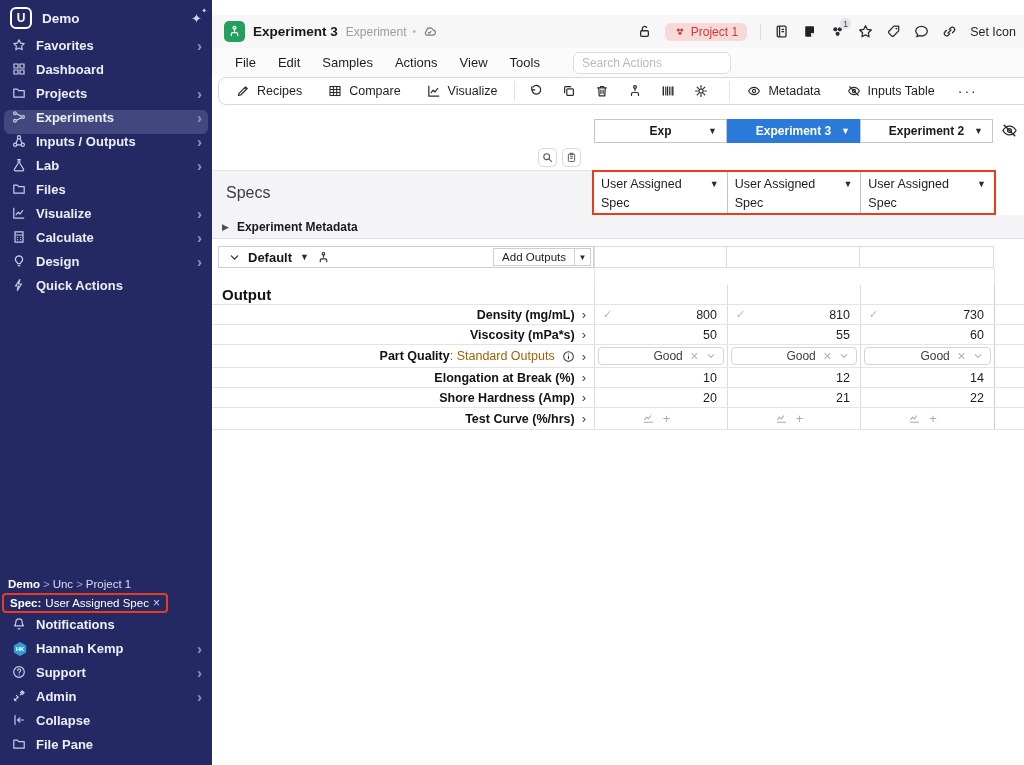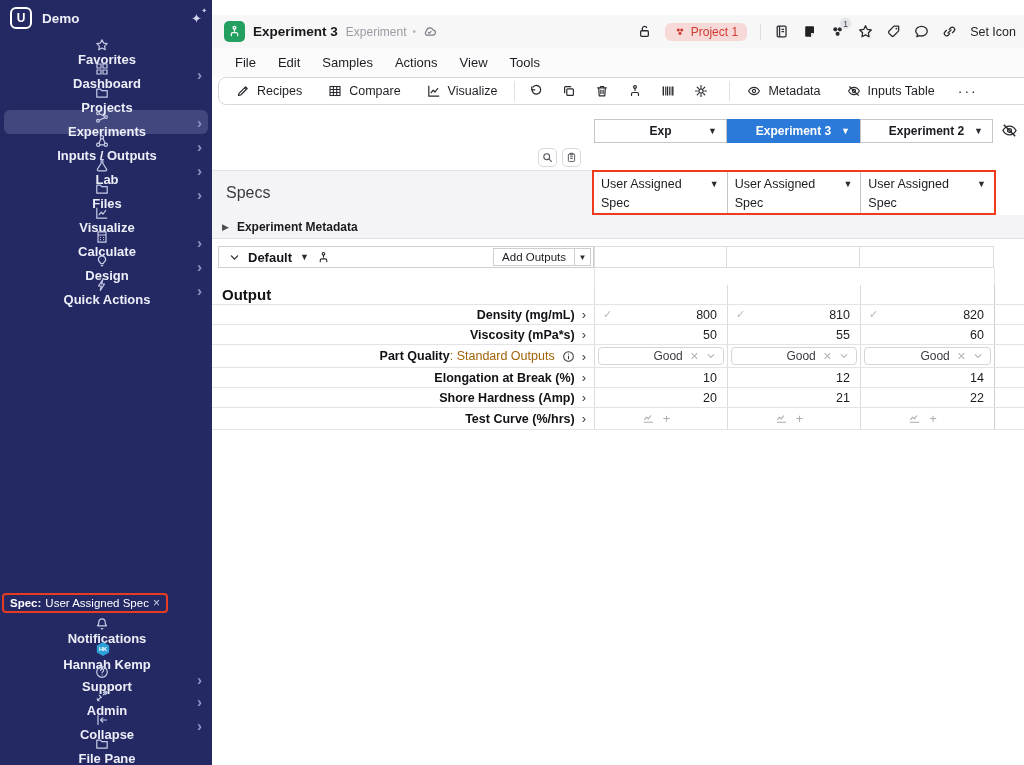--- a/index.html
+++ b/index.html
@@ -11,22 +11,22 @@
   .sidebar { position:absolute; left:0; top:0; width:212px; height:765px;
              background:#242963; color:#eceef8; }
   .sb-header { display:flex; align-items:center; height:36px; padding:0 10px; }
   .logo { width:22px; height:22px; border:2px solid #fff; border-radius:6px;
           display:flex; align-items:center; justify-content:center;
           font-weight:bold; font-size:12px; color:#fff; margin-right:10px;}
   .ws-name { font-weight:bold; font-size:13.5px; }
   .sb-spark { margin-left:auto; color:#cfd3ec; font-size:13px; position:relative; }
   .sb-spark .mini { position:absolute; top:-4px; right:-5px; font-size:7px; }
   .nav { position:absolute; top:38px; left:0; width:212px; }
-  .nav-item { display:flex; align-items:center; height:24px; padding:0 10px 0 12px;
-              font-size:13px; font-weight:bold; cursor:pointer;flex-direction:column; }
+  .nav-item { display:flex; align-items:flex-start; height:24px; padding:0 10px 0 12px;
+              font-size:13px; font-weight:bold; cursor:pointer; }
   .nav-item.selected { background:#42477d; border-radius:6px; margin:0 4px; padding:0 6px 0 8px; }
   .nav-ic { width:14px; height:14px; margin-right:10px; color:#c7cbe6; flex:0 0 14px; }
   .nav-ic svg { width:14px; height:14px; display:block; }
   .chev { margin-left:auto; color:#8f95c4; font-size:15px; line-height:1; }
   .sb-bottom { position:absolute; left:0; bottom:0; width:212px; padding-bottom:4px; }
   .crumb { font-size:11.5px; color:#d9dcf0; padding:2px 8px; white-space:nowrap; }
   .crumb b { color:#fff; }
   .crumb .sep { color:#9ca2cc; margin:0 3px; }
   .chip { display:inline-flex; align-items:center; gap:4px; margin:1px 0 4px 2px;
           border:2px solid #e83c22; border-radius:4px; padding:1px 6px;
@@ -275,20 +275,23 @@
         <span class="nav-ic">
             <svg viewBox="0 0 14 14" fill="none" stroke="currentColor" stroke-width="1.2" stroke-linejoin="round">
               <path d="M7.8 1.5L3.5 8h2.8l-1 4.5L9.5 6H6.6z"></path>
             </svg>
           </span>
         <span>Quick Actions</span>
       </div>
     </div>
 
     <div class="sb-bottom">
+      <div class="crumb">
+        <b>Demo</b><span class="sep">&gt;</span><span>Unc</span><span class="sep">&gt;</span><span>Project 1</span>
+      </div>
       <div class="chip">
         <b>Spec:</b>
         <span>User Assigned Spec</span>
         <span class="x">×</span>
       </div>
       <div class="nav-item">
         <span class="nav-ic">
             <svg viewBox="0 0 14 14" fill="none" stroke="currentColor" stroke-width="1.2" stroke-linejoin="round">
               <path d="M7 1.8C5.1 1.8 3.8 3.2 3.8 5.2c0 2.8-1.3 3.6-1.3 3.6h9s-1.3-.8-1.3-3.6c0-2-1.3-3.4-3.2-3.4zM5.9 11.2a1.2 1.2 0 002.2 0"></path>
             </svg>
@@ -404,20 +407,21 @@
       </div>
     </div>
 
     <div class="menubar">
       <span class="menu-item">File</span>
       <span class="menu-item">Edit</span>
       <span class="menu-item">Samples</span>
       <span class="menu-item">Actions</span>
       <span class="menu-item">View</span>
       <span class="menu-item">Tools</span>
+      <input class="search-box" placeholder="Search Actions" style="">
     </div>
 
     <div class="toolbar">
       <span class="tbtn">
         <svg viewBox="0 0 14 14" fill="none" stroke="currentColor" stroke-width="1.2" stroke-linejoin="round">
             <path d="M2.5 11.5l.5-2.2 6.5-6.5 1.7 1.7-6.5 6.5zM8.4 3.9l1.7 1.7"></path>
           </svg>
         <span>Recipes</span>
       </span>
       <span class="tbtn">
@@ -595,21 +599,21 @@
       <div class="val-cell">
           <span class="cell-check">✓</span>
           <span>800</span>
         </div>
       <div class="val-cell">
           <span class="cell-check">✓</span>
           <span>810</span>
         </div>
       <div class="val-cell c3">
           <span class="cell-check">✓</span>
-          <span>820</span>
+          <span>730</span>
         </div>
       <div class="sliver"></div>
     </div>
 
     <div class="grow row-line" style="top:310px; height:20px">
       <div class="lab-cell">
         <span class="out-lbl">Viscosity (mPa*s)</span>
         <span class="r-chev">›</span>
       </div>
       <div class="val-cell">

